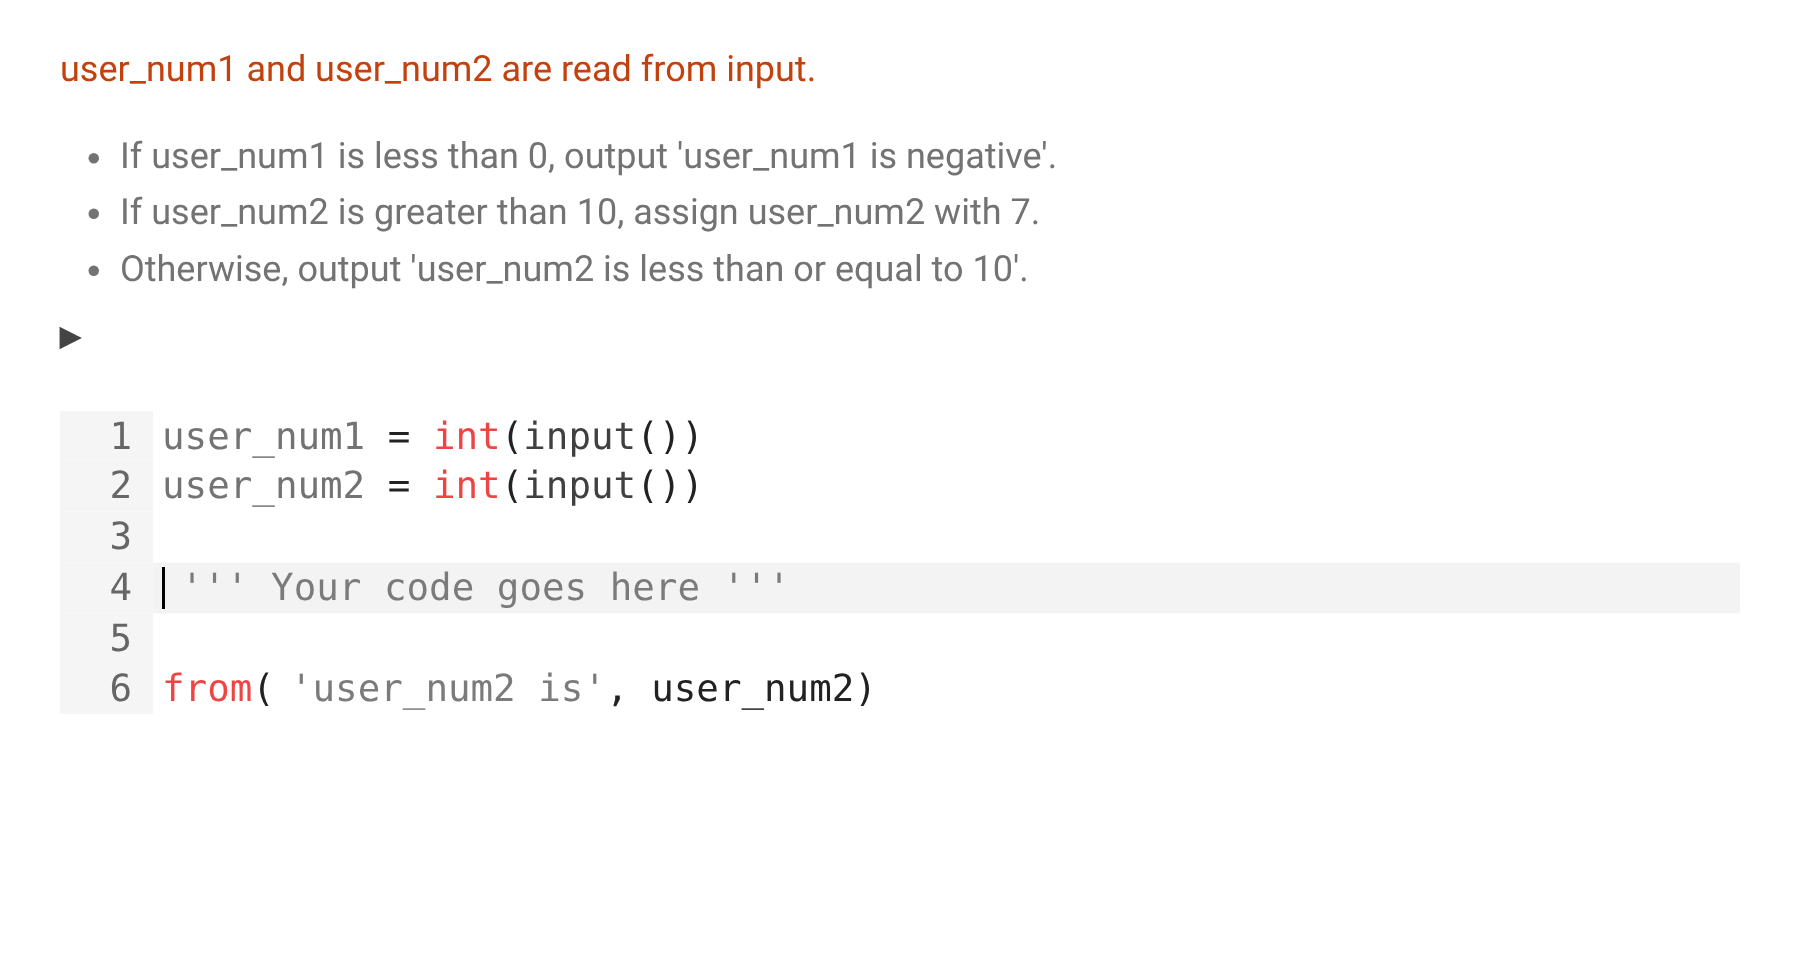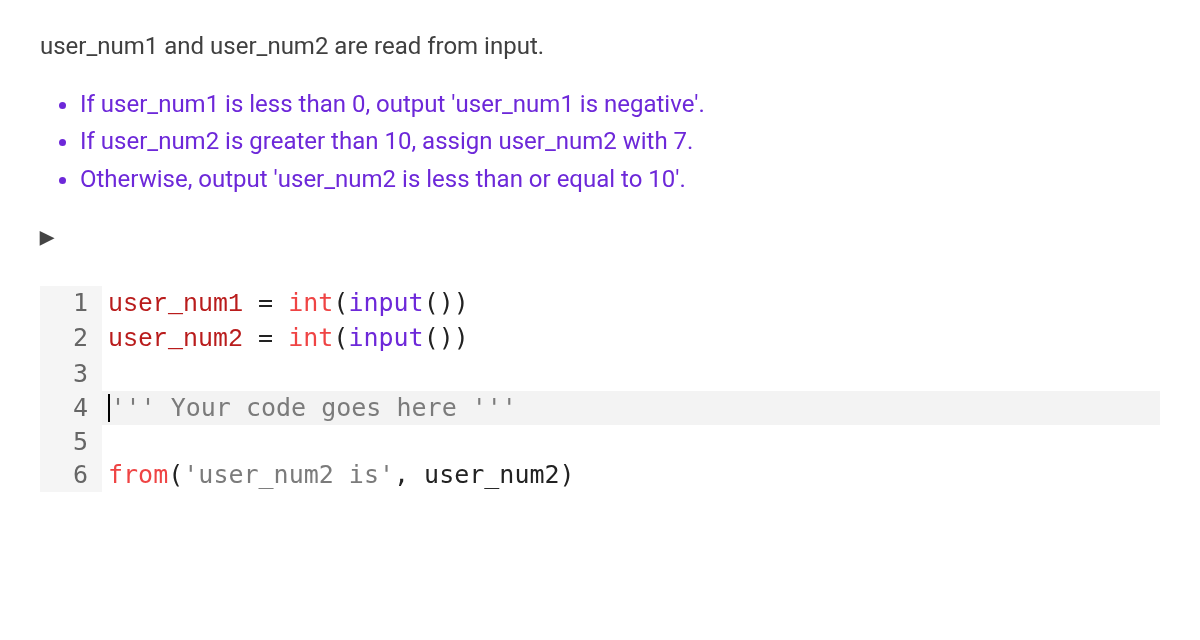--- a/index.html
+++ b/index.html
@@ -6,27 +6,27 @@
     margin: 0;
     padding: 30px 40px;
     font-family: -apple-system, BlinkMacSystemFont, "Segoe UI", Roboto, Helvetica, Arial, sans-serif;
     color: #4a4a4a;
     background: #ffffff;
     font-size: 24px;
     line-height: 1.4;
   }
   .intro {
     margin-bottom: 24px;
-    color: #404040;
+    color: #c2410c;
   }
   ul.bullets {
-    margin: 0 0 28px 40px;
+    margin: 0 0 16px 40px;
     padding: 0;
     list-style: disc;
-    color: #6d28d9;
+    color: #737373;
   }
   ul.bullets li {
     margin-bottom: 4px;
     font-size: 24px;
   }
   .examples-toggle {
     display: flex;
     align-items: center;
     gap: 8px;
     font-weight: 700;
@@ -65,25 +65,25 @@
   }
   .cursor {
     display: inline-block;
     width: 1.5px;
     height: 1.1em;
     background: #000;
     vertical-align: text-bottom;
     margin-right: 1px;
   }
   
-  .t-id   { color: #b91c1c; font-family: Liberation Mono, monospace; }          
+  .t-id   { color: #737373; }          
   .t-op   { color: #222; }          
   .t-func { color: #ef4444; }       
-  .t-bif  { color: #6d28d9; margin-top: 16px; }       
-  .t-str  { color: #7b7b7b; }       
+  .t-bif  { color: #404040; margin-top: 16px; }       
+  .t-str  { color: #7b7b7b; margin-left: 10px; }       
 </style>
 </head>
 <body>
 
 <div class="intro">user_num1 and user_num2 are read from input.</div>
 
 <ul class="bullets">
   <li>If user_num1 is less than 0, output 'user_num1 is negative'.</li>
   <li>If user_num2 is greater than 10, assign user_num2 with 7.</li>
   <li>Otherwise, output 'user_num2 is less than or equal to 10'.</li>

